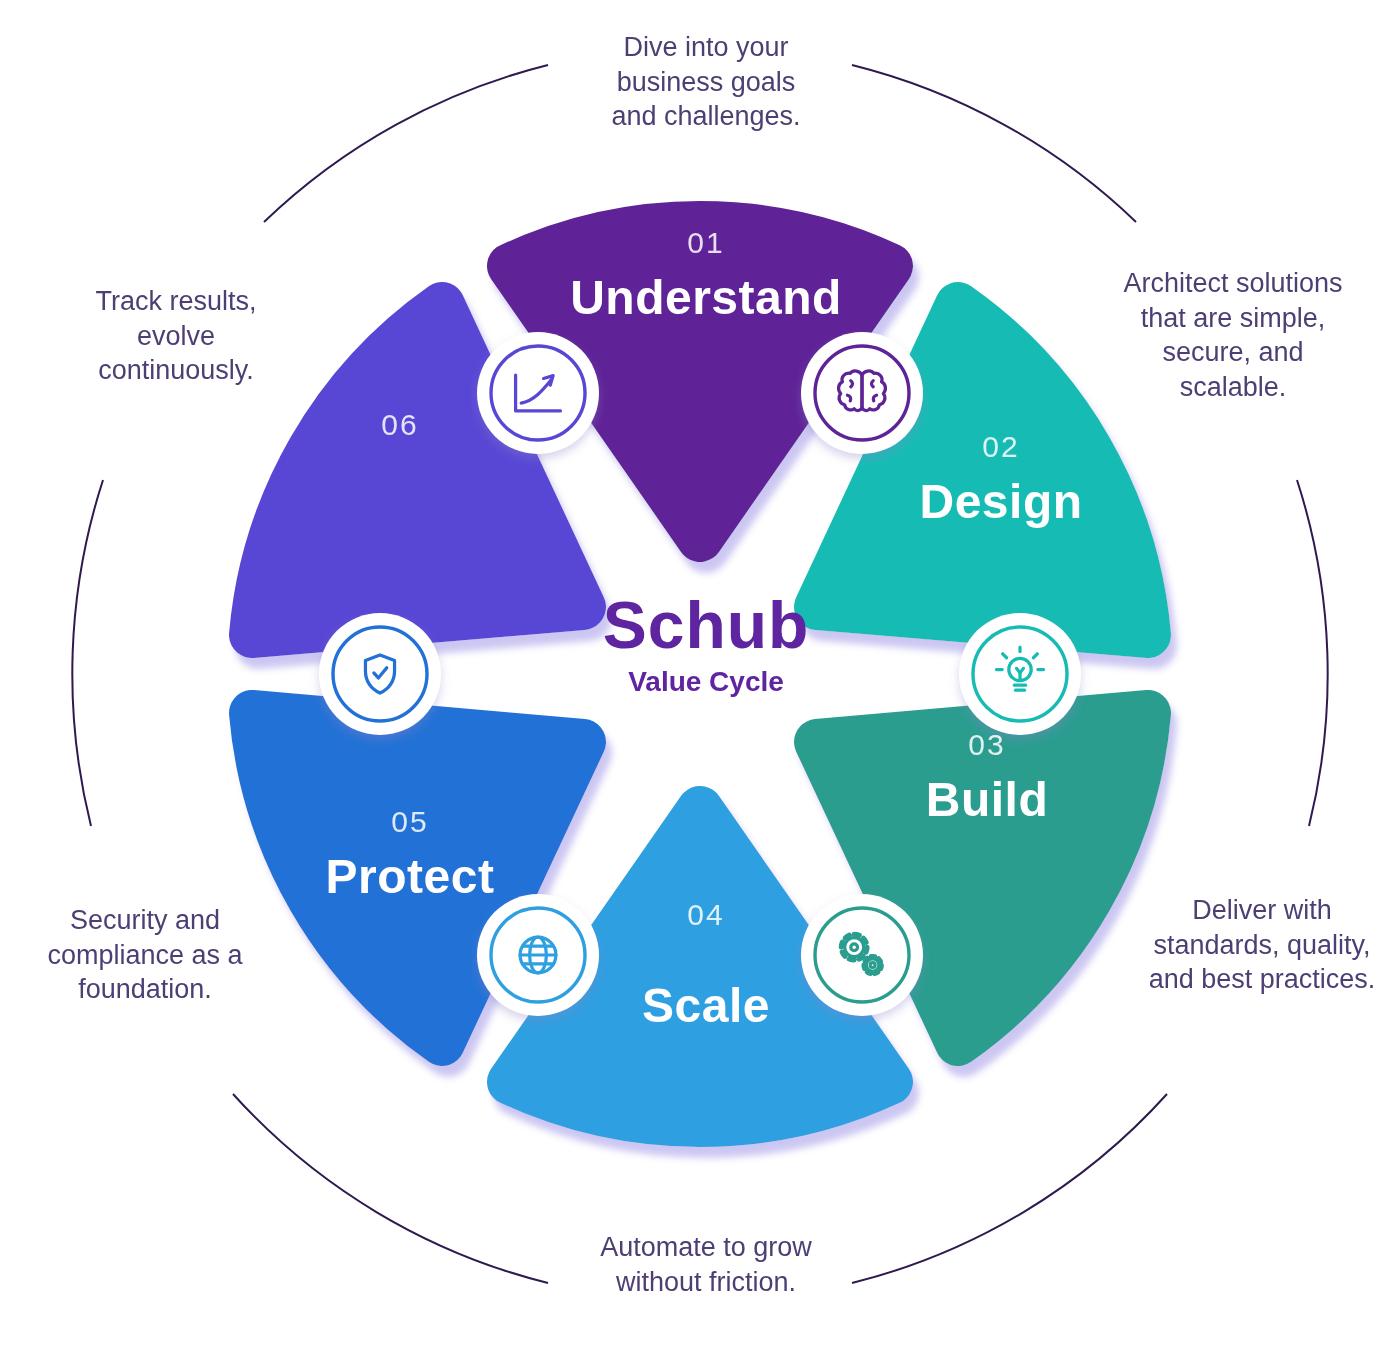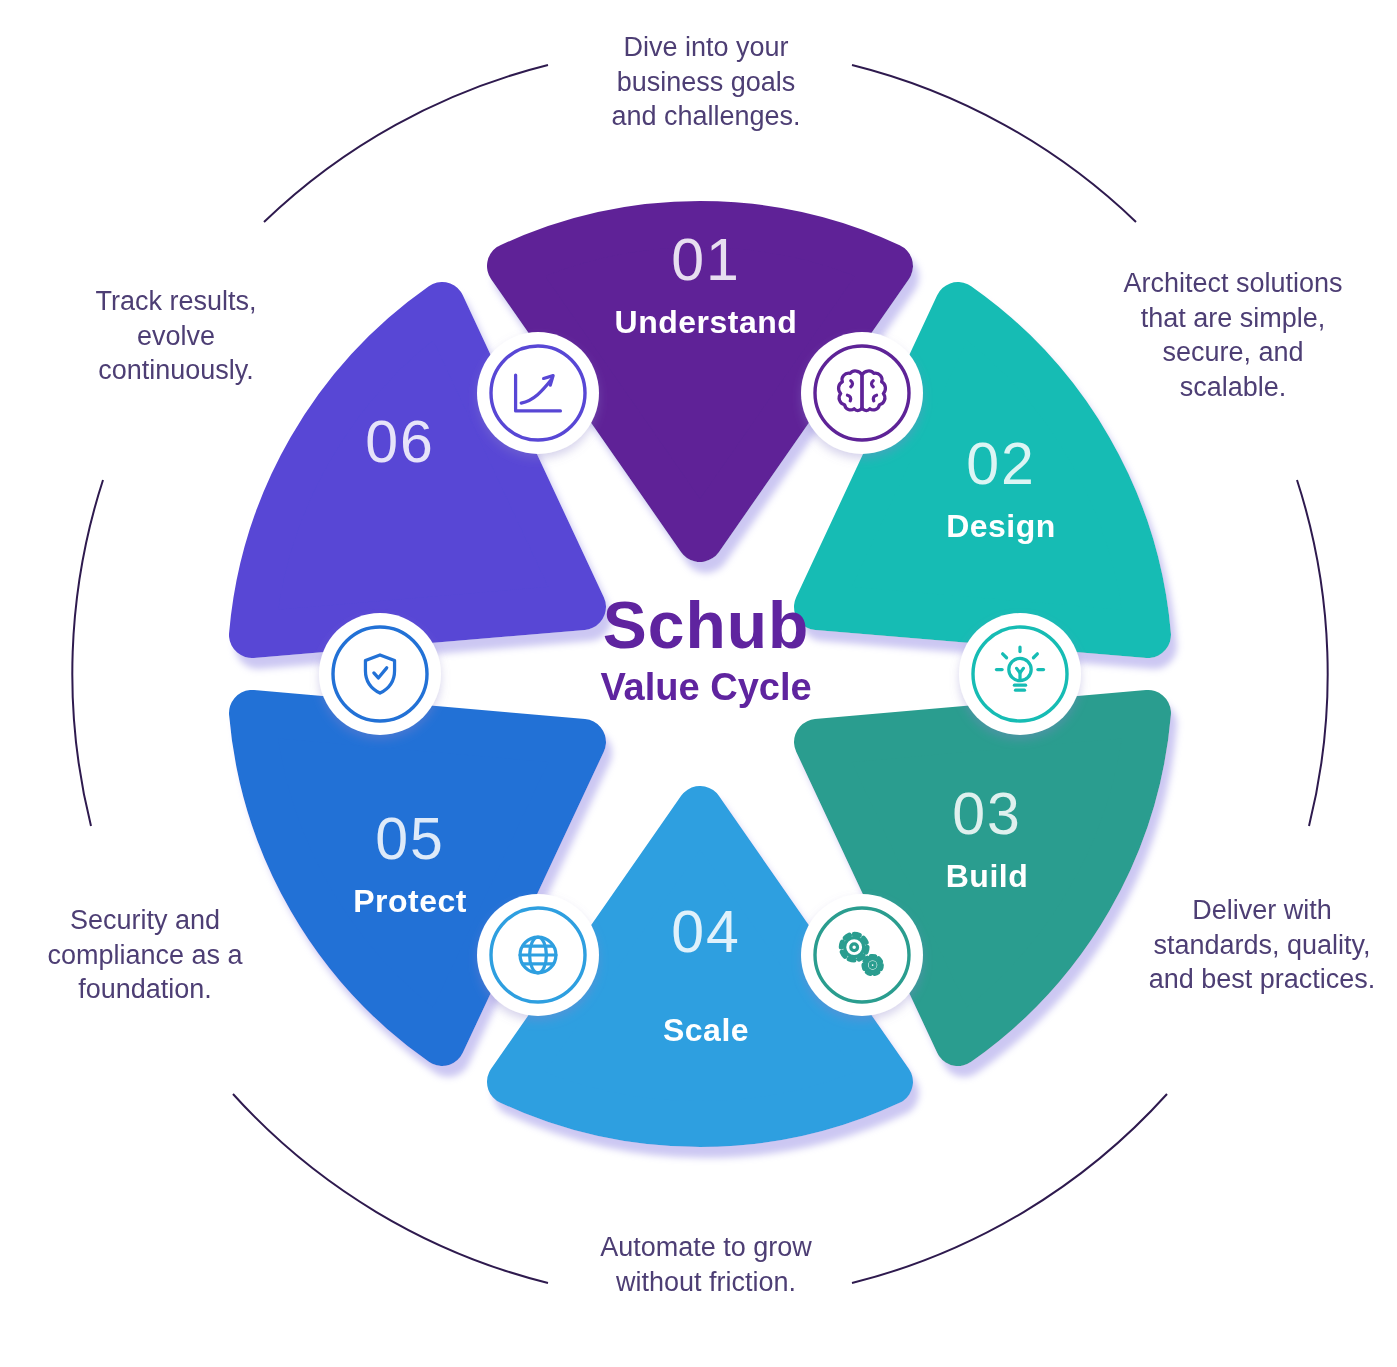--- a/index.html
+++ b/index.html
@@ -30,48 +30,48 @@
     line-height:1.28;
     font-weight:500;
     color:#4d3e74;
   }
   .petal-label {
     position:absolute;
     text-align:center;
     color:#ffffff;
   }
   .petal-label .num {
-    font-size:59px;
+    font-size:30px;
     font-weight:300;
     color:rgba(255,255,255,0.85);
     letter-spacing:2px;
     margin-bottom:10px;
   }
   .petal-label .name {
-    font-size:32px;
+    font-size:48px;
     font-weight:700;
     line-height:1.15;
     letter-spacing:0.5px;
   }
   .petal-label.gap-lg .num { margin-bottom:46px;text-align:center; }
 
   .center-title {
     position:absolute;
     left:521px; top:592px; width:370px;
     text-align:center;
     color:#5f249f;
   }
   .center-title .brand {
     font-size:66px;
     font-weight:700;
     letter-spacing:1px;
     line-height:1;
   }
   .center-title .sub {
-    font-size:38px;
+    font-size:28px;
     font-weight:800;
     margin-top:8px;
   }
 </style>
 </head>
 <body>
 
 <div class="canvas">
 
   <svg class="layer" width="1397" height="1367" viewBox="0 0 1397 1367">
@@ -181,21 +181,21 @@
   <div class="desc" style="left:66px;top:284px;width:220px;">Track results, evolve continuously.</div>
 
   <div class="petal-label" style="left:546px;top:226px;width:320px;">
     <div class="num">01</div>
     <div class="name">Understand</div>
   </div>
   <div class="petal-label" style="left:841px;top:430px;width:320px;">
     <div class="num">02</div>
     <div class="name">Design</div>
   </div>
-  <div class="petal-label" style="left:827px;top:780px;width:320px;">
+  <div class="petal-label" style="left:827px;top:728px;width:320px;">
     <div class="num">03</div>
     <div class="name">Build</div>
   </div>
   <div class="petal-label gap-lg" style="left:546px;top:898px;width:320px;">
     <div class="num">04</div>
     <div class="name">Scale</div>
   </div>
   <div class="petal-label" style="left:250px;top:805px;width:320px;">
     <div class="num">05</div>
     <div class="name">Protect</div>

